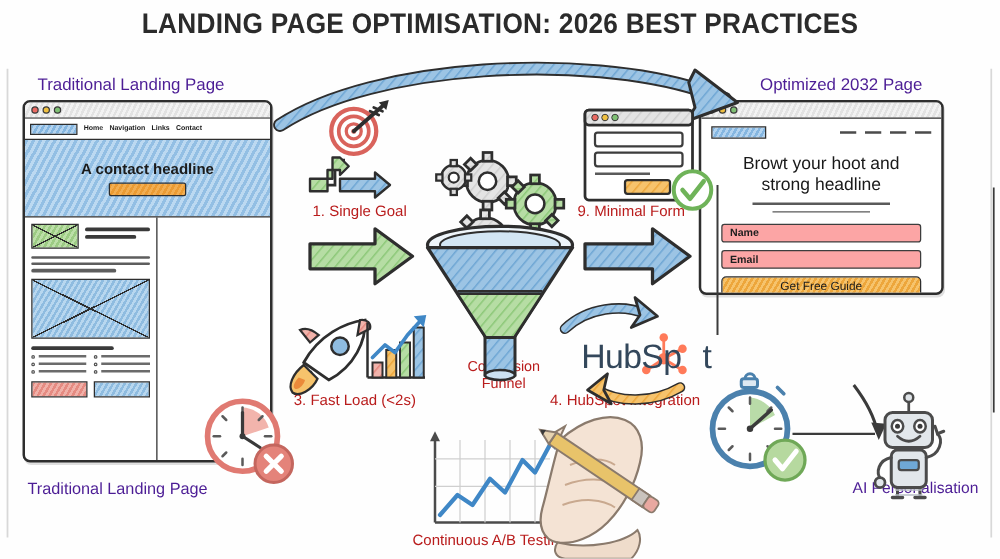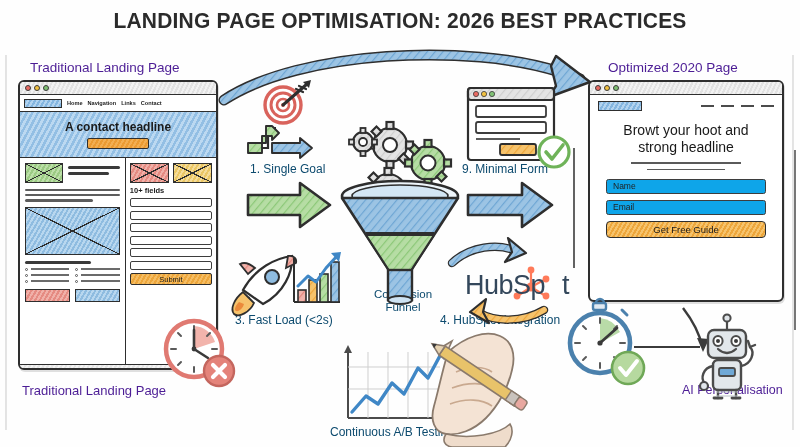--- a/index.html
+++ b/index.html
@@ -65,21 +65,21 @@
     height: 17px; border-bottom: 1.5px solid #2e2e2e;
     display:flex; align-items:center; padding: 0 4px; gap:5px;
     background:#fff;
   }
   #left-logo {
     width: 38px; height: 9px; border:1.2px solid #2e2e2e;
     background: repeating-linear-gradient(120deg,#85b6e0 0 2px,#b3d3ef 2px 4px);
   }
   .navlink { font-size:5.6px; color:#1c1c1c; font-weight:bold; }
   #left-hero {
-    height: 46px;
+    height: 62px;
     background: repeating-linear-gradient(118deg,#93bfe4 0 2.5px,#bcd9f1 2.5px 5px);
     border-bottom: 1.5px solid #2e2e2e;
     display:flex; flex-direction:column; align-items:center; justify-content:center; gap:4px;
   }
   #left-hero-title { font-size:12px; font-weight:bold; color:#1b1b1b; }
   #left-hero-btn {
     width: 62px; height: 11px; border:1.3px solid #2e2e2e; border-radius:2px;
     background: repeating-linear-gradient(120deg,#eb9b33 0 2px,#f2ae52 2px 4px);
   }
   #left-body { display:flex; height: 206px; }
@@ -108,70 +108,70 @@
     display:flex; align-items:center; justify-content:center;
     font-size:7.5px; color:#1b1b1b;
   }
   #left-footer {
     height: 38px; border-top:1.5px solid #2e2e2e;
     background: repeating-linear-gradient(118deg,#e6e6e6 0 2px,#f4f4f4 2px 4px);
     display:flex; gap:5px; padding:5px;
   }
 
   
-  #right-browser { left: 588px; top: 80px; width: 196px; height: 222px; }
+  #right-browser { left: 559px; top: 80px; width: 196px; height: 156px; }
   #right-navbar { height:22px; display:flex; align-items:center; padding:0 8px; justify-content:space-between;}
   #right-logo {
     width: 44px; height: 10px; border:1.2px solid #2e2e2e;
     background: repeating-linear-gradient(120deg,#85b6e0 0 2px,#b3d3ef 2px 4px);
   }
   #right-navdashes { display:flex; gap:7px; }
   .ndash { width:13px; height:1.6px; background:#4b4b4b; }
   #right-headline {
     text-align:center; font-size:14px; color:#191919; line-height:1.18;
     margin: 5px 8px 0 8px;
   }
   .hr-rule { height:1.6px; background:#5a5a5a; margin: 7px auto 0 auto; }
   .inp {
     height:15px; margin: 0 16px 6px 16px;
-    border:1.4px solid #3d3d3d; border-radius:2.5px; background:#0ea5e9;
+    border:1.4px solid #3d3d3d; border-radius:2.5px; background:#fca5a5;
     display:flex; align-items:center; padding-left:6px;
-    font-size:8.5px; color:#1f1f1f;
+    font-size:8.5px; color:#1f1f1f;font-weight:bold;
   }
   #cta-btn {
     height:17px; margin: 1px 16px 0 16px;
     border:1.6px solid #2e2e2e; border-radius:4px;
     background: repeating-linear-gradient(120deg,#eda63b 0 2px,#f6c36c 2px 4px);
     display:flex; align-items:center; justify-content:center;
     font-size:9.5px; color:#1b1b1b;
   }
 
   
   .step-label {
-    position:absolute; font-size:12px; color:#0c4a6e; white-space:nowrap;
+    position:absolute; font-size:12px; color:#b91c1c; white-space:nowrap;
   }
   #lbl-1 { left:250px; top:162px; }
   #lbl-2 { left:462px; top:162px; }
   #lbl-3 { left:235px; top:313px; }
   #lbl-4 { left:440px; top:313px; }
   #lbl-funnel { left:368px; top:288px; text-align:center; width:70px; line-height:1.15; font-size:11.5px;}
   #lbl-ab { left:330px; top:425px; font-size:12px;}
 
   
   #art { position:absolute; left:0; top:0; width:800px; height:447px; pointer-events:none; }
 </style>
 </head>
 <body>
 
 <div id="canvas">
 
   <div id="title">LANDING PAGE OPTIMISATION: 2026 BEST PRACTICES</div>
 
   <div class="panel-cap" id="cap-left">Traditional Landing Page</div>
-  <div class="panel-cap" id="cap-right">Optimized 2020 Page</div>
+  <div class="panel-cap" id="cap-right">Optimized 2032 Page</div>
   <div class="panel-cap" id="cap-bottom-left">Traditional Landing Page</div>
   <div class="panel-cap" id="cap-bottom-right">AI Personalisation</div>
 
   <div class="browser" id="left-browser">
     <div class="chrome">
       <span class="dot r"></span>
       <span class="dot y"></span>
       <span class="dot g"></span>
     </div>
 
@@ -233,34 +233,20 @@
                 <span style="flex:1;height:1.8px;background:#6b6b6b;"></span>
               </div>
           </div>
         </div>
         <div style="display:flex;gap:5px;margin-top:6px;">
           <div class="fill-red" style="flex:1;height:13px;border:1.3px solid #2e2e2e;"></div>
           <div class="fill-blue" style="flex:1;height:13px;border:1.3px solid #2e2e2e;"></div>
         </div>
       </div>
 
-      <div id="left-col-b">
-        <div style="display:flex;gap:4px;padding:5px 4px 0 4px;">
-          <div class="imgbox fill-red" style="flex:1;height:20px;"></div>
-          <div class="imgbox fill-yellow" style="flex:1;height:20px;"></div>
-        </div>
-        <div id="fields-hdr">10+ fields</div>
-        <div class="fld"></div>
-        <div class="fld"></div>
-        <div class="fld"></div>
-        <div class="fld"></div>
-        <div class="fld"></div>
-        <div class="fld"></div>
-        <div id="submit-btn">Submit</div>
-      </div>
     </div>
 
     <div id="left-footer">
       
       
       
     </div>
   </div>
 
   <div class="browser" id="right-browser">

